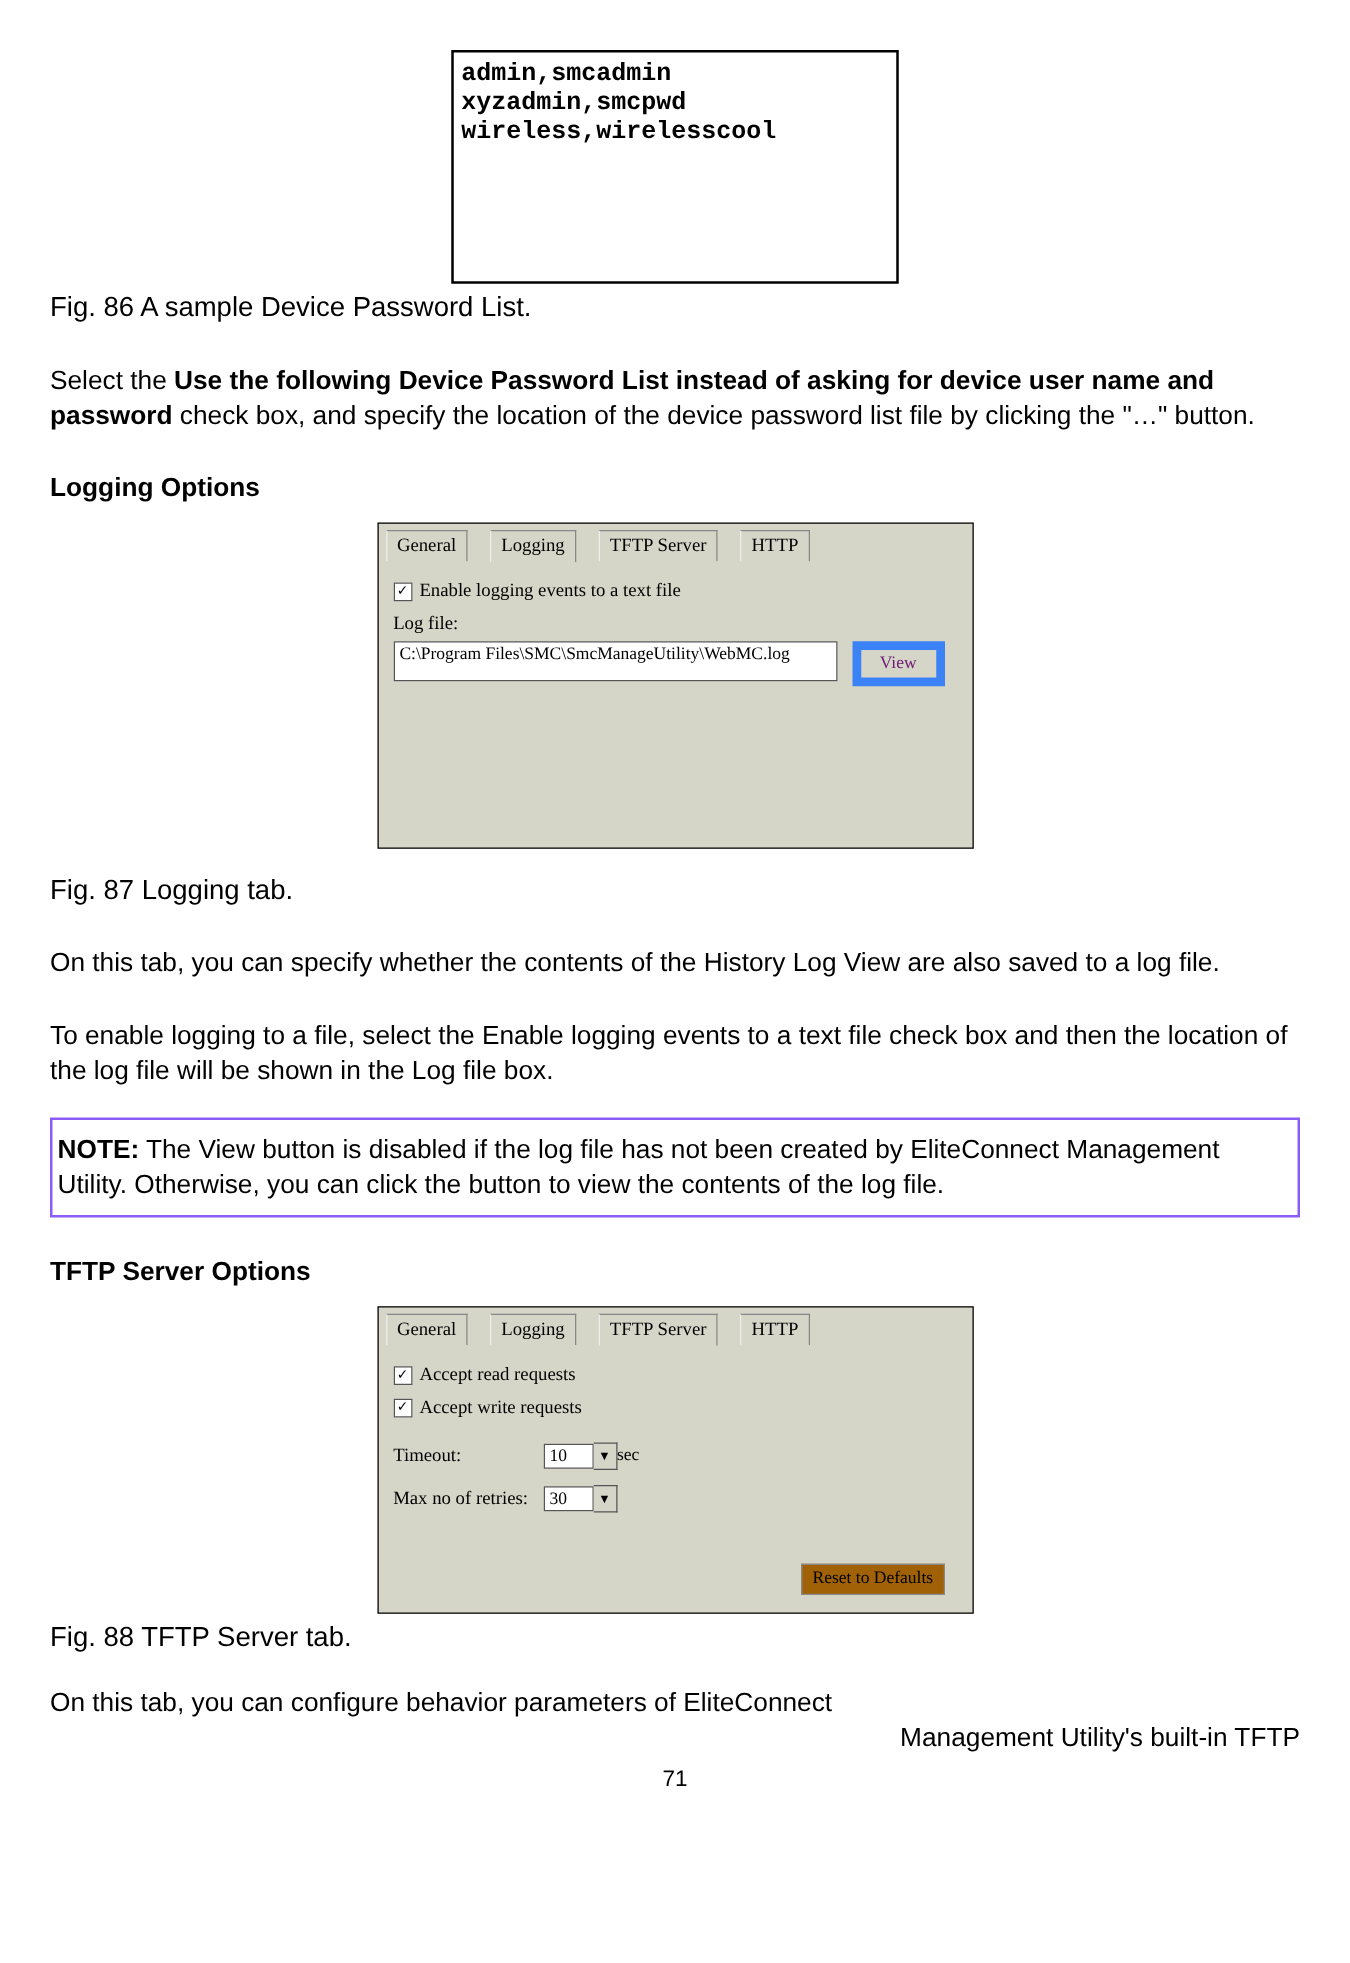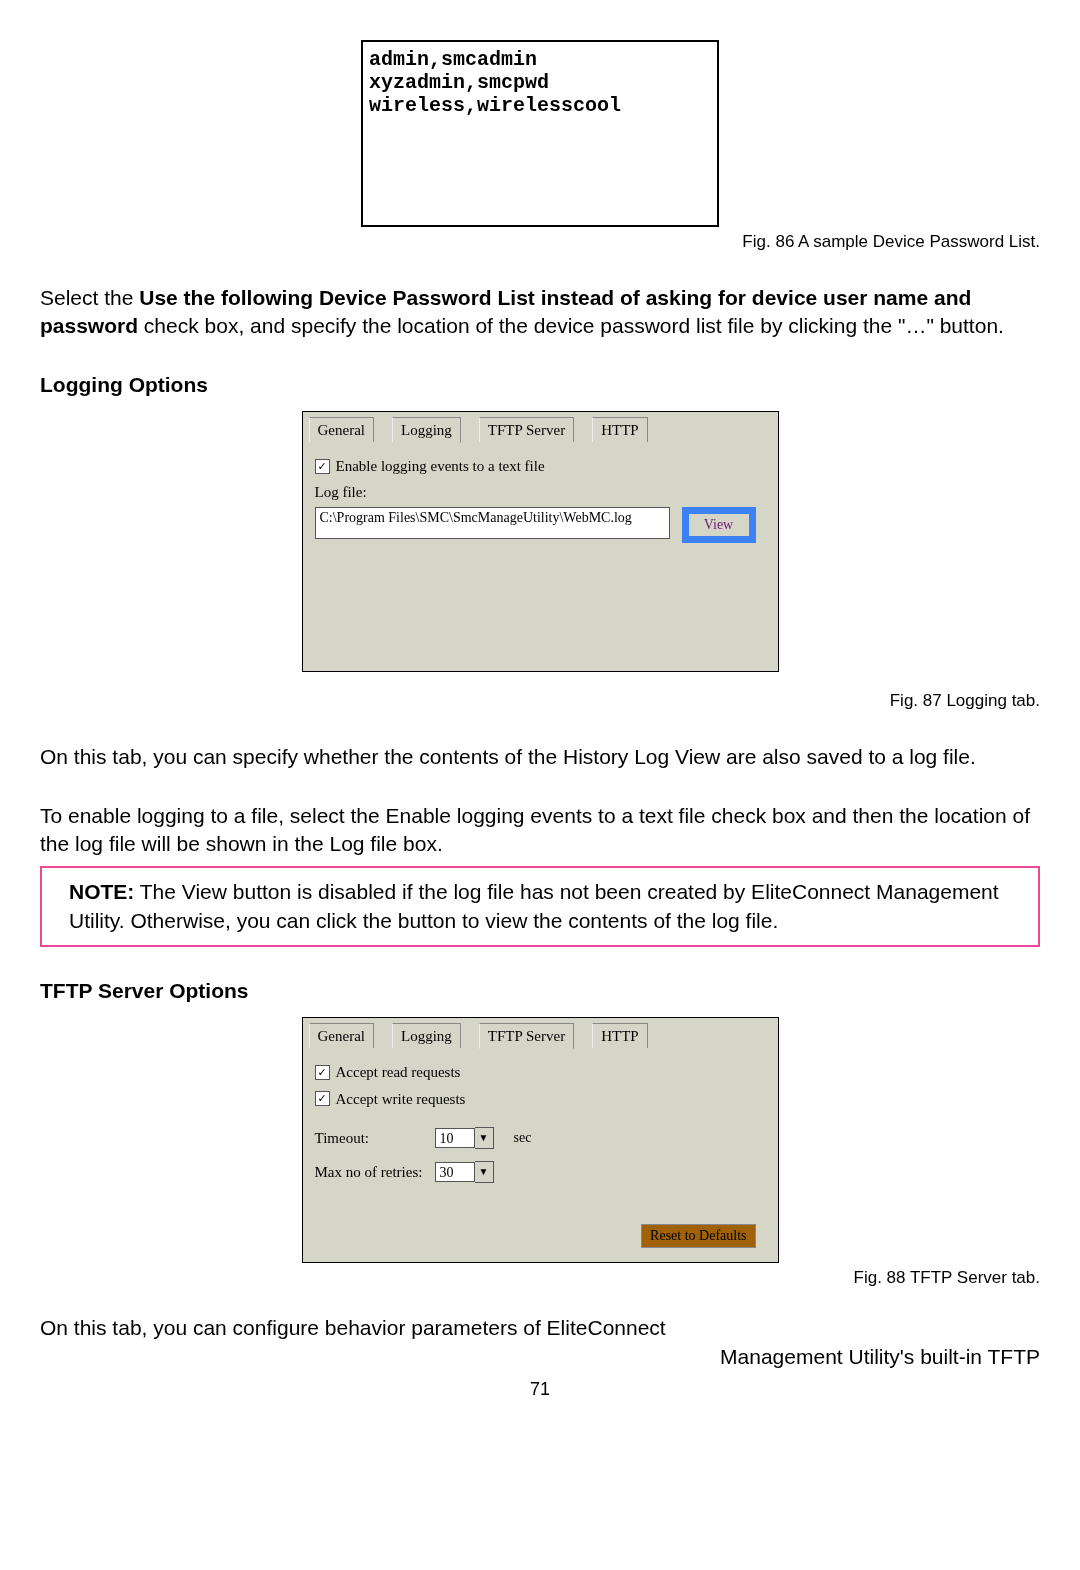--- a/index.html
+++ b/index.html
@@ -18,22 +18,22 @@
     border: 2px solid #000;
     margin: 0 auto;
     padding: 6px 8px 108px 6px;
     font-family: "Courier New", monospace;
     font-weight: bold;
     font-size: 20px;
     line-height: 1.15;
     white-space: pre;
   }
   .fig-caption {
-    text-align: right;
-    font-size: 17px;
+    text-align: left;
+    font-size: 22px;
     margin-top: 4px;
   }
   .para {
     margin-top: 30px;
     font-size: 21px;
   }
   .bold { font-weight: bold; }
   .section-heading {
     font-weight: bold;
     font-size: 21px;
@@ -115,23 +115,23 @@
     border: 7px solid #3b82f6;
     background: #d5d6c7;
     color: #701a75;
     font-size: 14px;
     text-align:center;
     line-height:22px;
     margin-left:8px;
     vertical-align: top;
   }
   .note-box {
-    border: 2px solid #ec4899;
-    padding: 10px 27px;
-    margin-top: 8px;
+    border: 2px solid #8b5cf6;
+    padding: 10px 4px;
+    margin-top: 22px;
     font-size: 21px;
   }
   
   .combo {
     display: inline-flex;
     align-items: center;
   }
   .combo-input {
     width: 40px;
     height: 20px;
@@ -234,21 +234,21 @@
     <div class="checkbox-row" style="margin-bottom:18px;">
       <span class="checkbox">✓</span>
       <span>Accept write requests</span>
     </div>
     <div class="row">
       <span class="lbl">Timeout:</span>
       <span class="combo">
         <span class="combo-input">10</span>
         <span class="combo-btn">▼</span>
       </span>
-      <span style="margin-left:20px;font-size:14px;">sec</span>
+      <span style="margin-left:0;font-size:14px;">sec</span>
     </div>
     <div class="row">
       <span class="lbl">Max no of retries:</span>
       <span class="combo">
         <span class="combo-input">30</span>
         <span class="combo-btn">▼</span>
       </span>
     </div>
     <div class="reset-btn">Reset to Defaults</div>
   </div>

